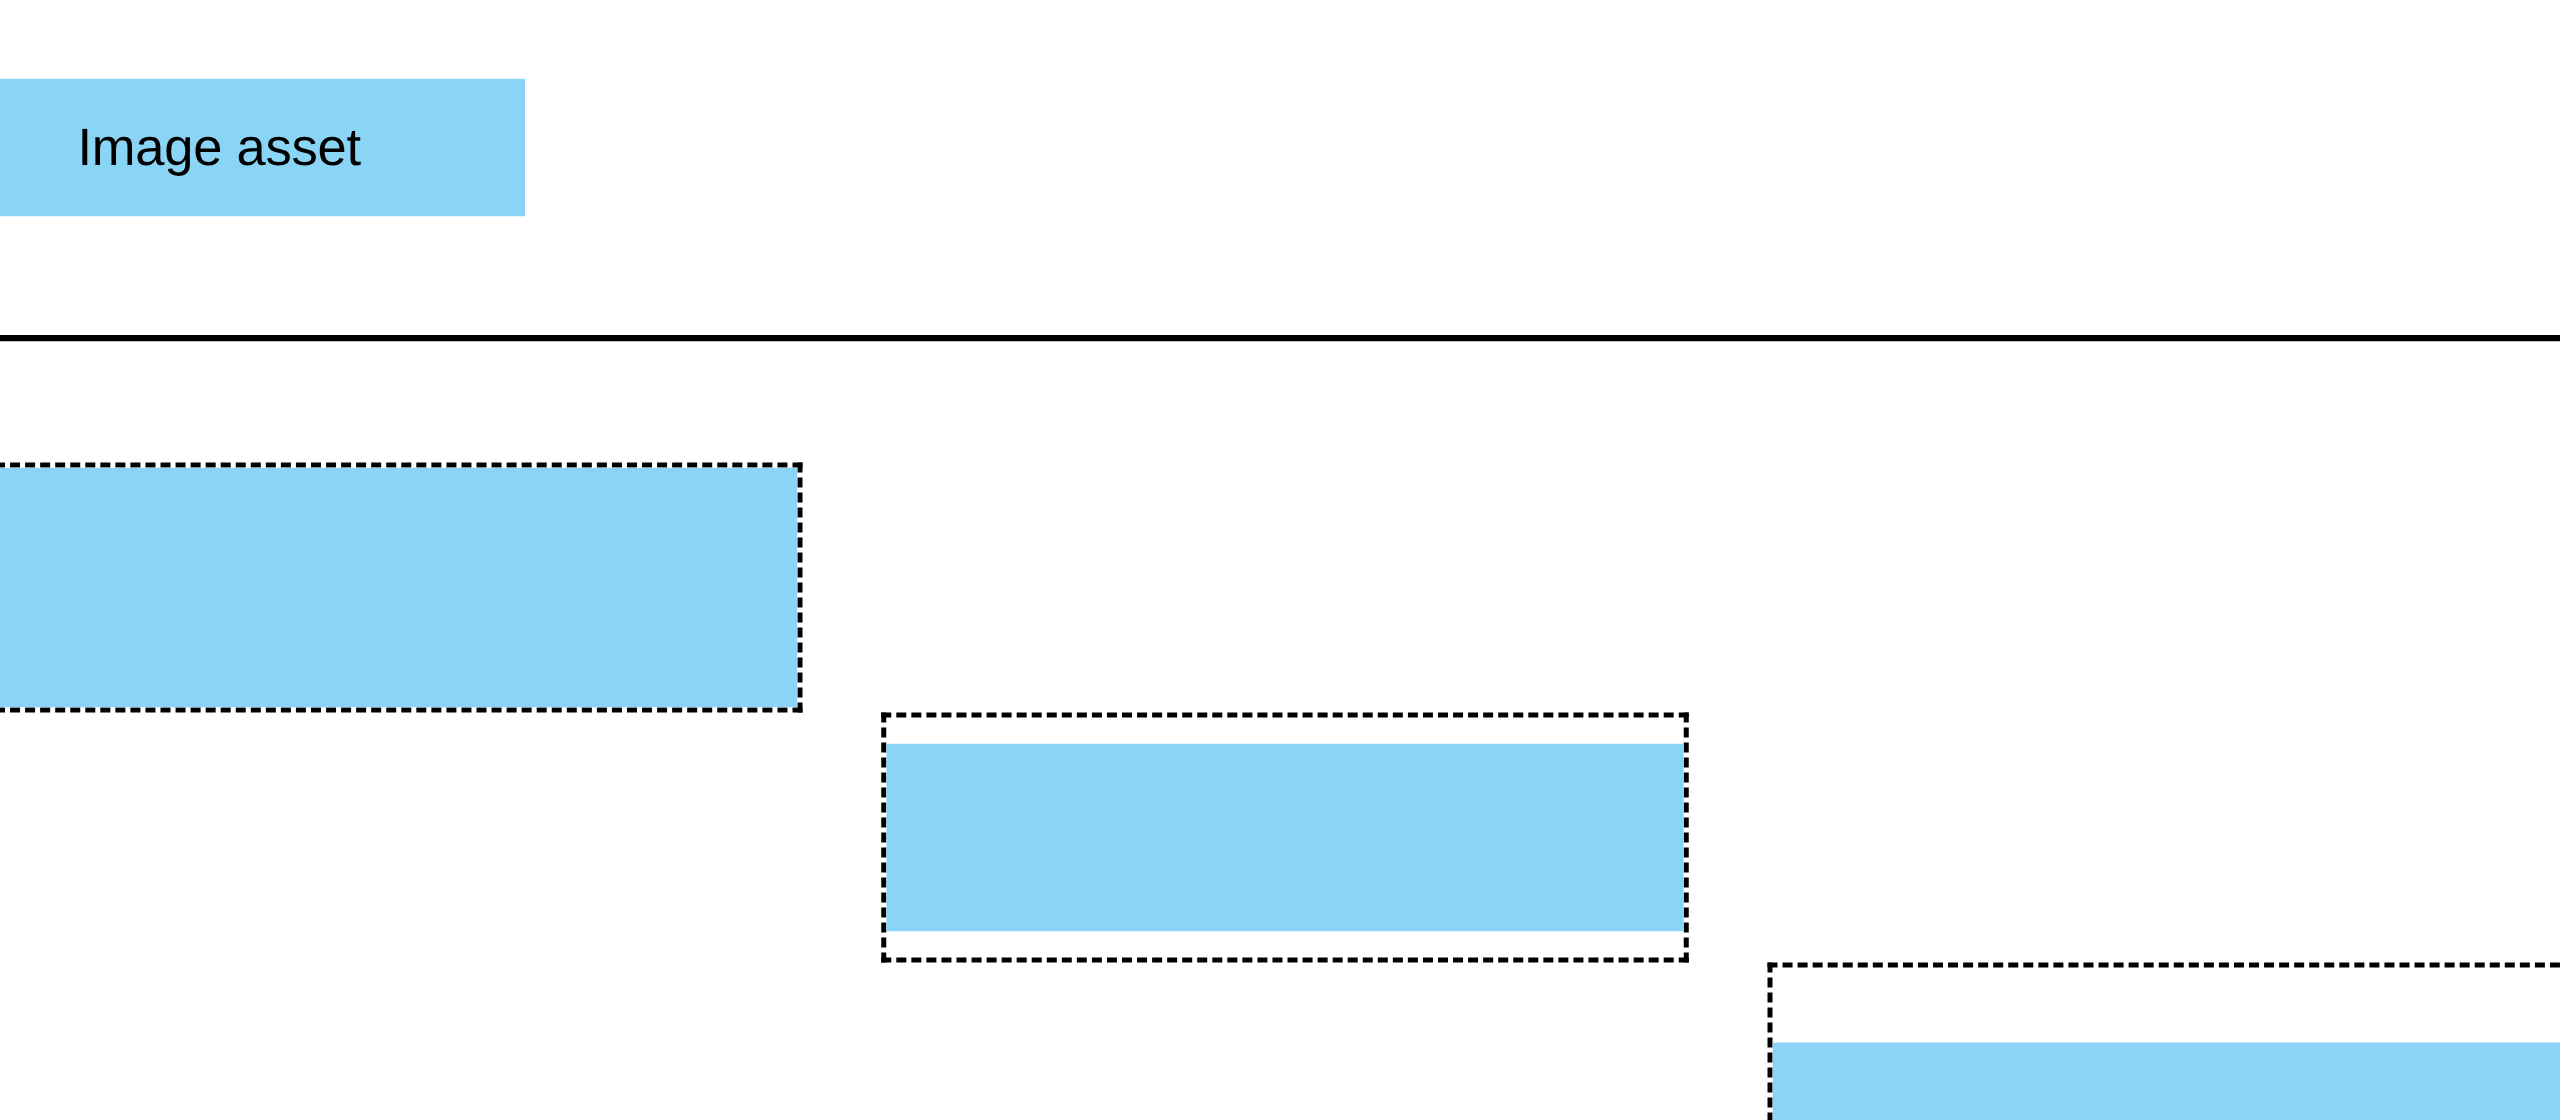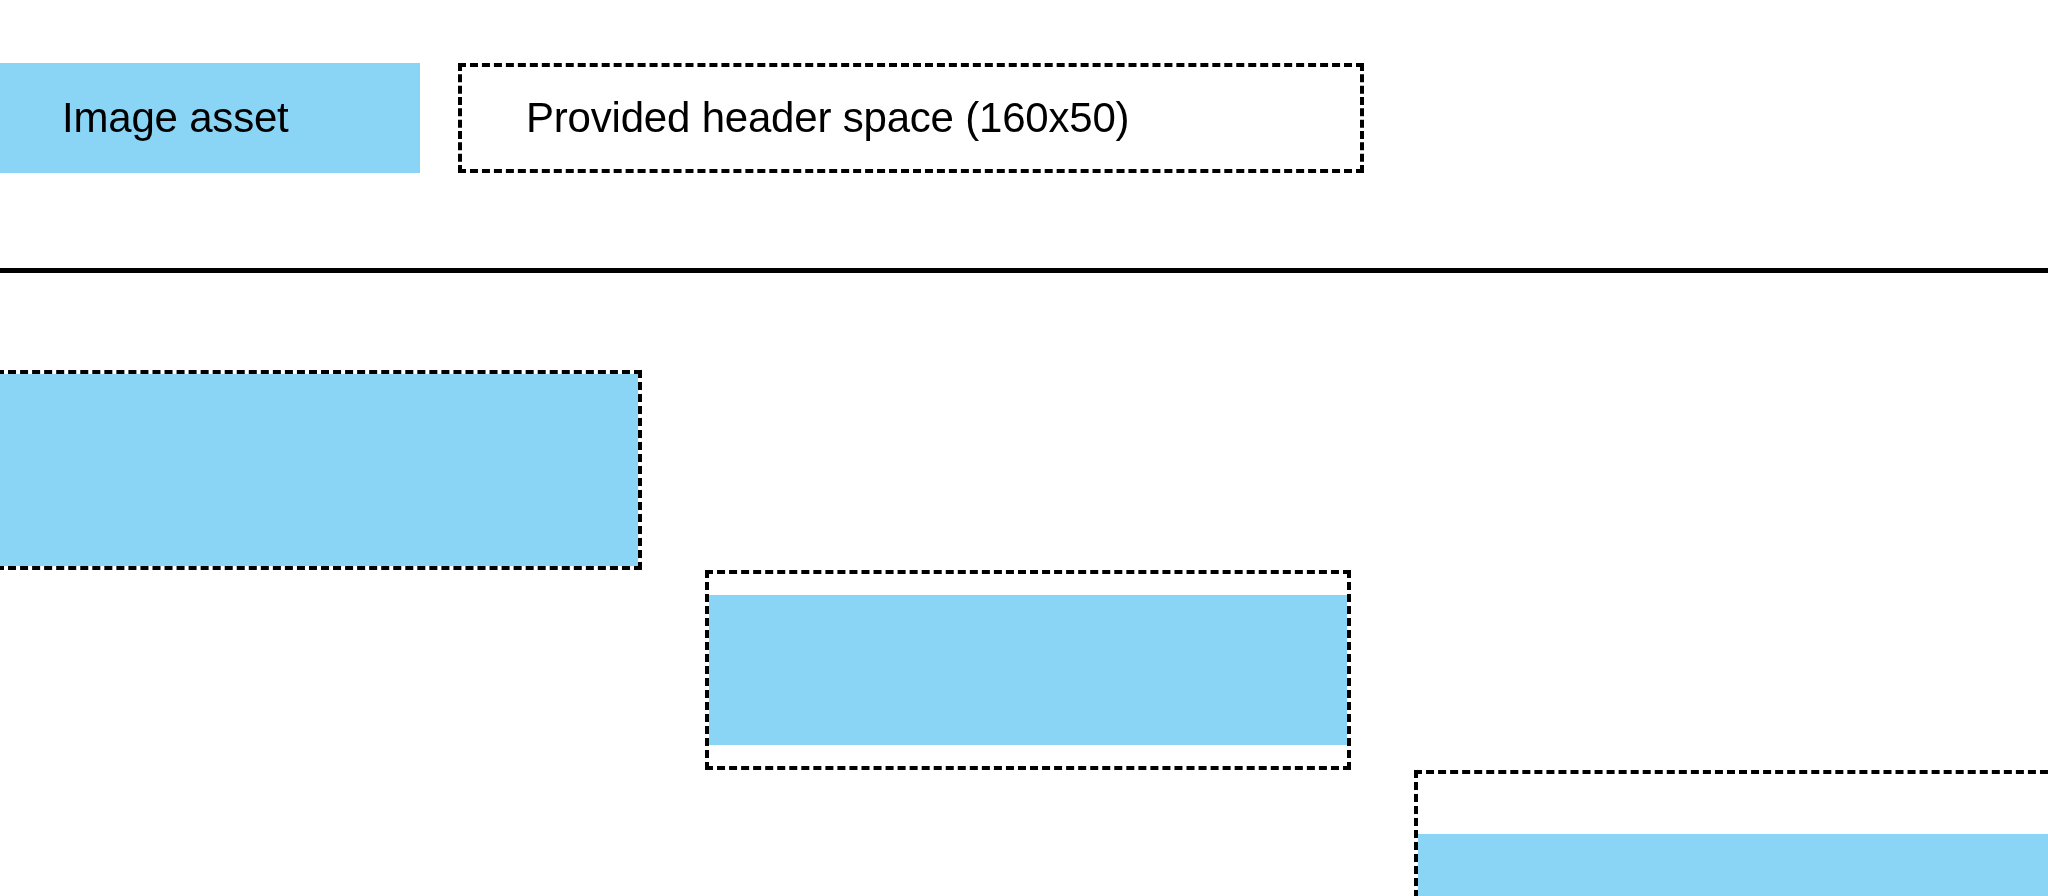--- a/index.html
+++ b/index.html
@@ -95,23 +95,20 @@
 </style>
 </head>
 <body>
 
 <div class="abs" id="header-strip">
 
   <div class="abs fill-box" id="image-asset-swatch" style="--accent:#8ad4f5;">
     <span class="fill-label">Image asset</span>
   </div>
 
-  <div class="abs dashed-box" id="header-space-box">
-    <span class="dashed-label">Provided header space (160x50)</span>
-  </div>
 
   <div class="abs" id="section-divider"></div>
 </div>
 
 <div class="abs" id="ratio-grid">
 
   <div class="abs dashed-box ratio-cell row-1 col-1">
     <div class="inner-fill inner-full" style="--accent:#8ad4f5; background:#8ad4f5;"></div>
   </div>
 

